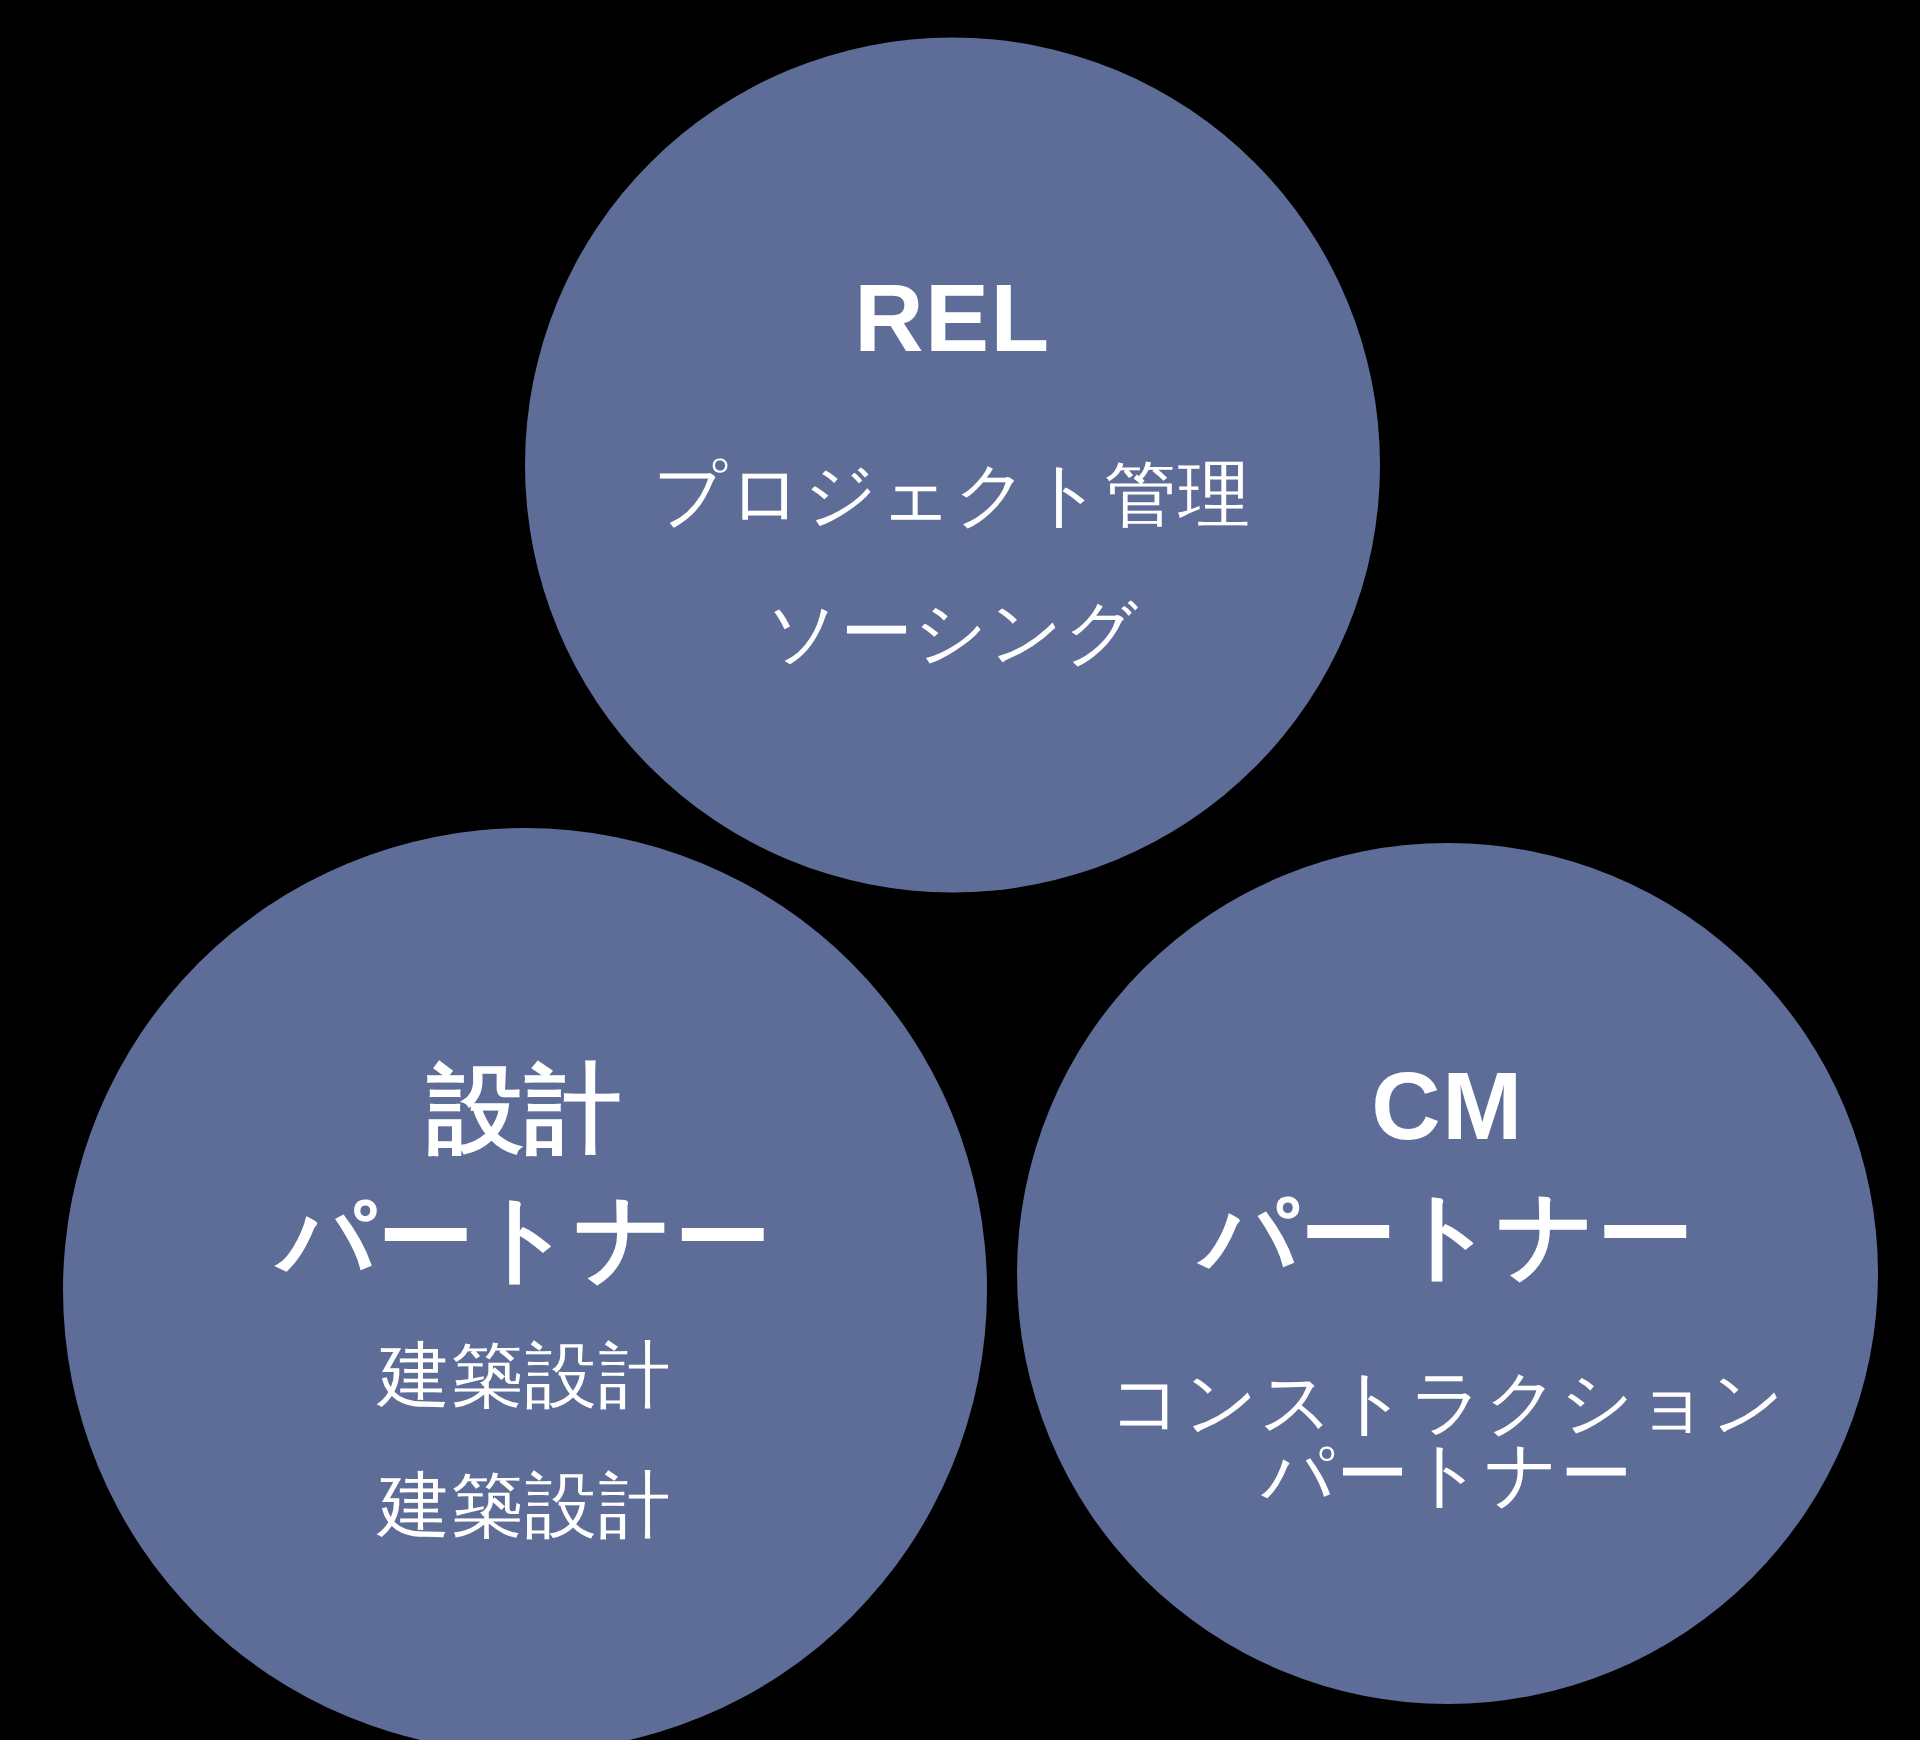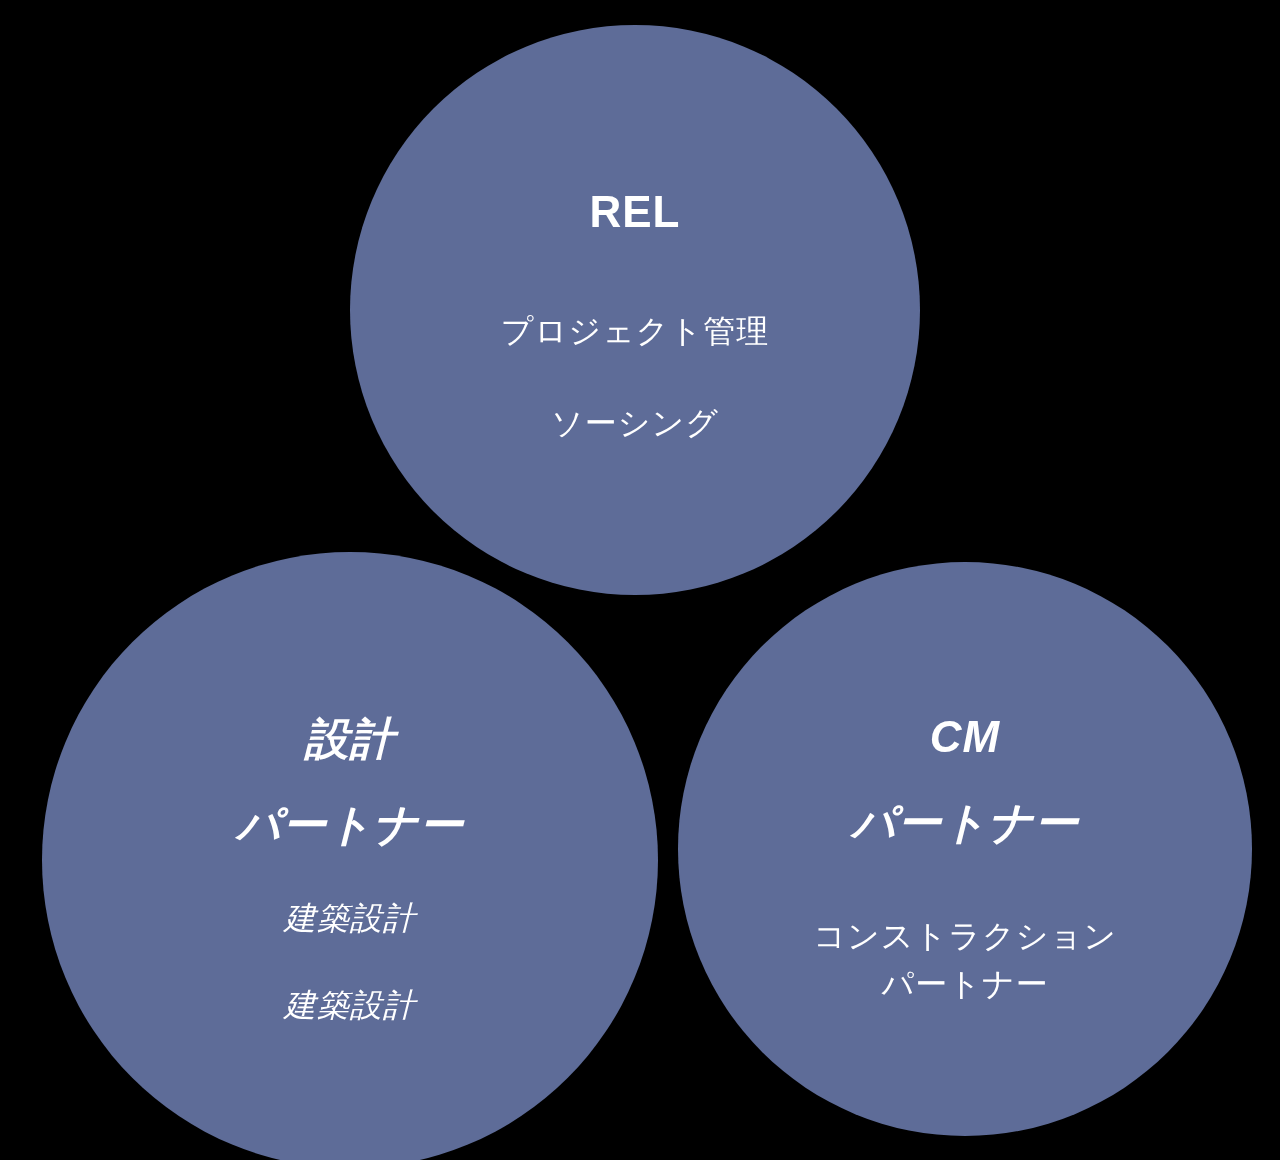--- a/index.html
+++ b/index.html
@@ -40,50 +40,48 @@
   }
   .circle-cm {
     left: 678px;
     top: 562px;
     width: 574px;
     height: 574px;
     gap: 20px;
   }
   .circle-title {
     font-weight: bold;
-    font-size: 44px;
+    font-size: 64px;
     line-height: 70px;
     letter-spacing: 1px;
   }
   .circle-title .title-line {
     display: block;
     line-height: 86px;
   }
   .circle-rel .circle-title {
     margin-bottom: 64px;
   }
   .circle-design .circle-title,
   .circle-cm .circle-title {
     margin-bottom: 30px;
-    font-style: italic;
   }
   .circle-items {
     display: flex;
     flex-direction: column;
     align-items: center;
   }
   .circle-rel .circle-items {
     gap: 52px;
   }
   .circle-design .circle-items {
     gap: 47px;
-    font-style: italic;
   }
   .circle-item {
-    font-size: 32px;
+    font-size: 48px;
     line-height: 40px;
     font-weight: 500;
     letter-spacing: 1px;
   }
   .circle-cm .circle-item-multiline {
     display: flex;
     flex-direction: column;
     align-items: center;
     gap: 8px;
   }

